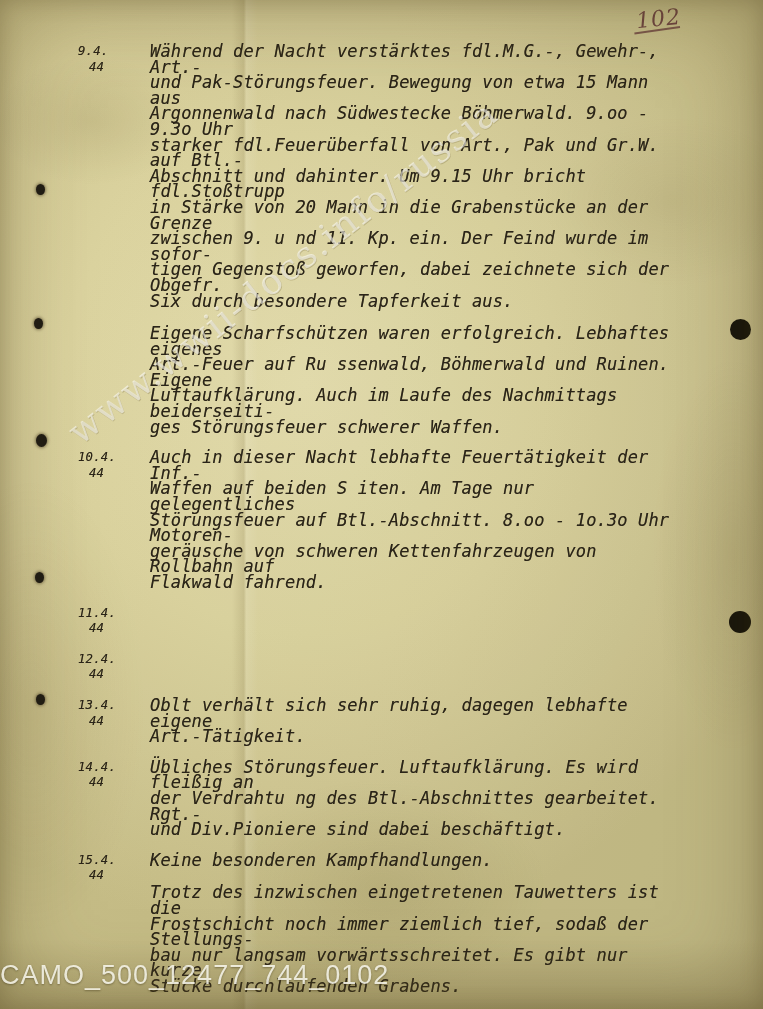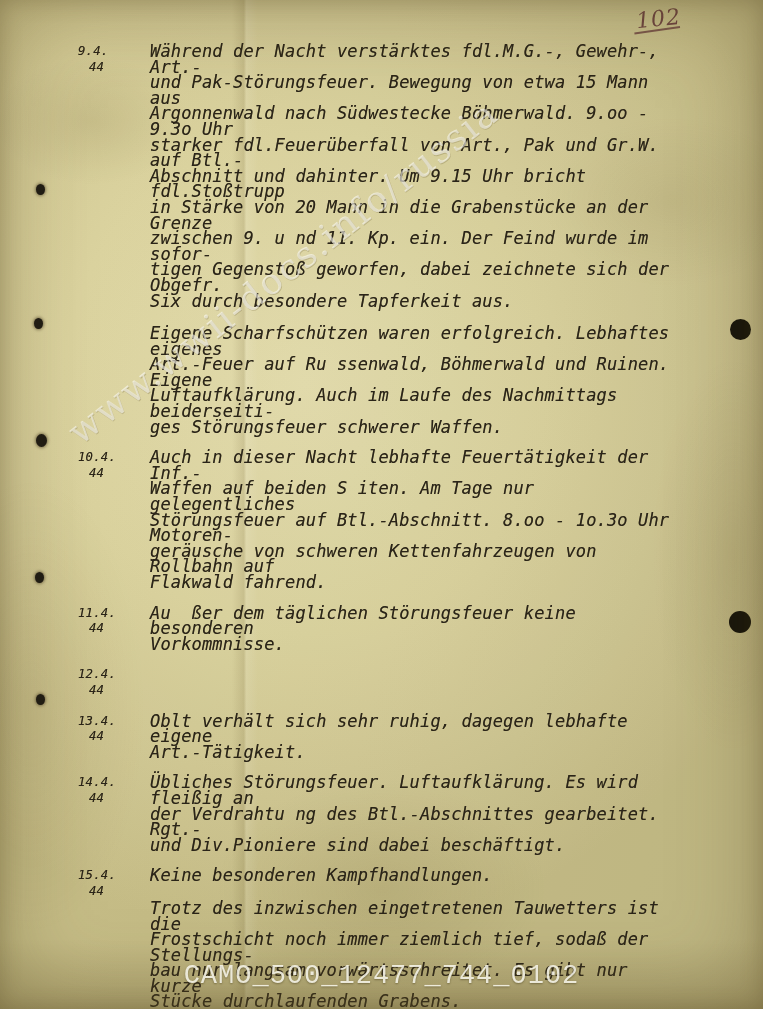--- a/index.html
+++ b/index.html
@@ -148,22 +148,21 @@
     pointer-events: none;
     white-space: nowrap;
   }
 
   
   .footer-id {
     position: absolute;
     left: 0;
     right: 0;
     bottom: 18px;
-    text-align: center;
-    font-family: Liberation Mono, monospace;
+    font-family: Liberation Sans, sans-serif;
     font-size: 27px;
     letter-spacing: 1px;
     color: rgba(252,250,240,0.85);
     text-shadow: 0 1px 2px rgba(60,50,20,0.45);
     pointer-events: none;
   }
   .bottom-shade {
     position: absolute;
     left: 0; right: 0; bottom: 0;
     height: 70px;
@@ -219,22 +218,20 @@
 Waffen auf beiden S iten. Am Tage nur gelegentliches
 Störungsfeuer auf Btl.-Abschnitt. 8.oo - 1o.3o Uhr Motoren-
 geräusche von schweren Kettenfahrzeugen von Rollbahn auf
 Flakwald fahrend.</div></div>
       </div>
       <div class="entry">
         <div class="datecol">
           <div class="d1">11.4.</div>
           <div class="d2">44</div>
         </div>
-        <div class="textcol"><div class="para">Au  ßer dem täglichen Störungsfeuer keine besonderen
-Vorkommnisse.</div></div>
       </div>
       <div class="entry">
         <div class="datecol">
           <div class="d1">12.4.</div>
           <div class="d2">44</div>
         </div>
       </div>
       <div class="entry">
         <div class="datecol">
           <div class="d1">13.4.</div>

